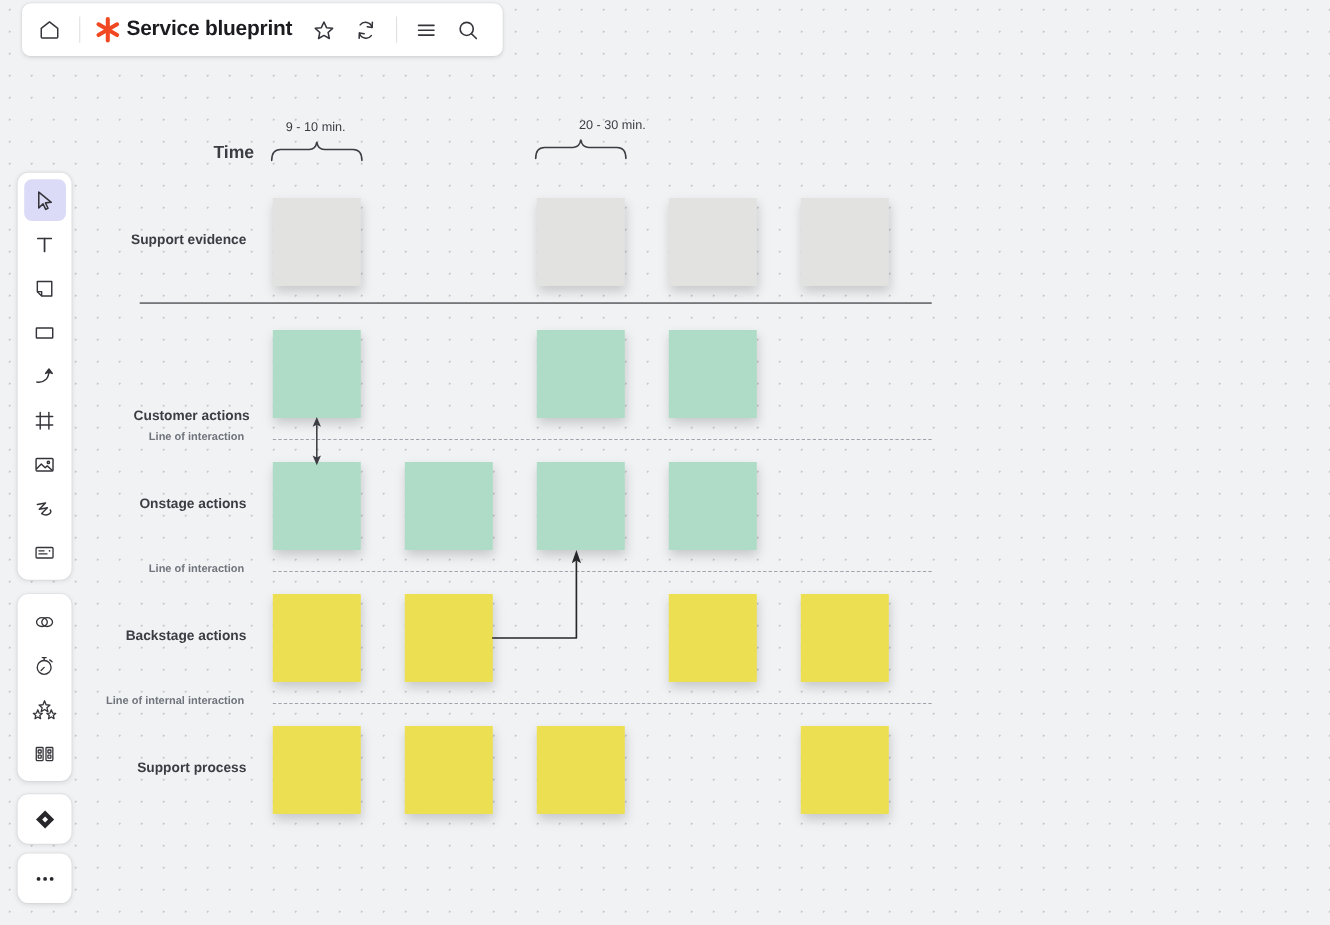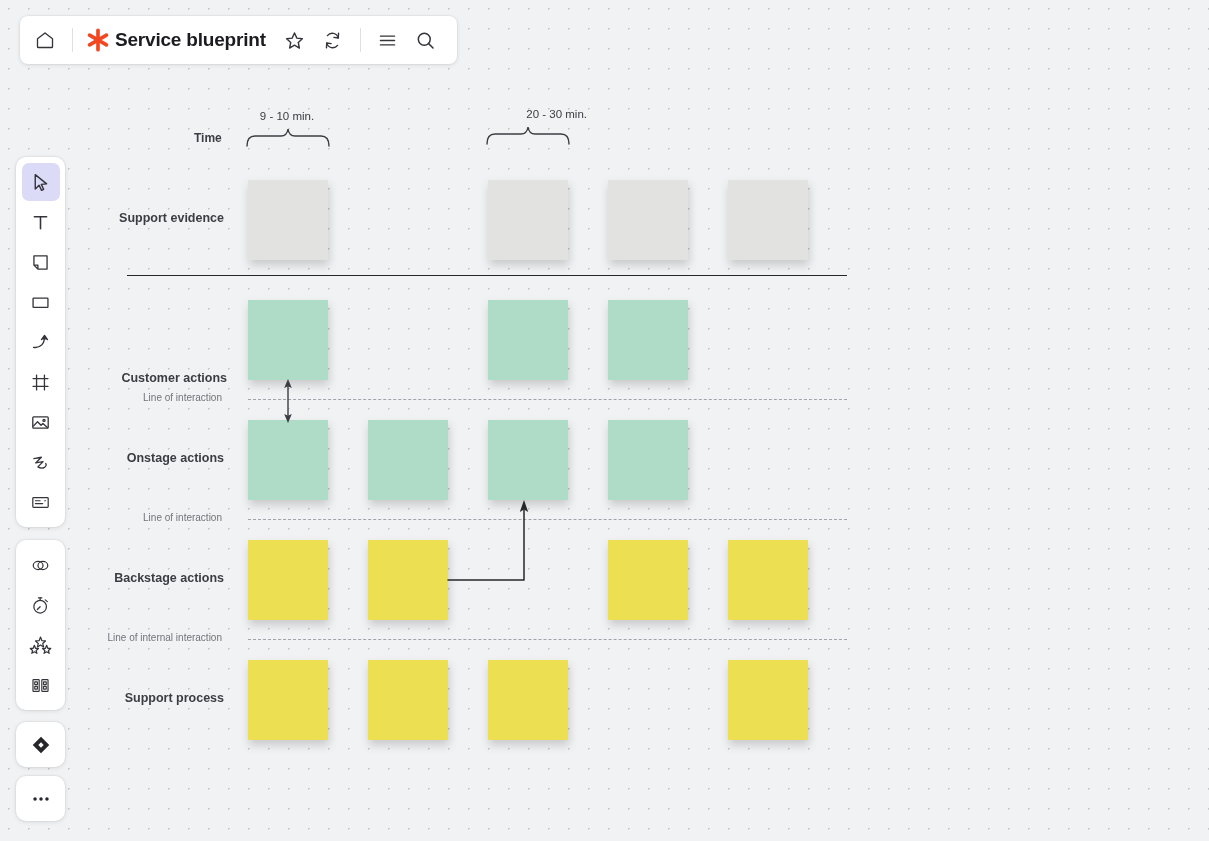--- a/index.html
+++ b/index.html
@@ -18,21 +18,21 @@
     inset: 0;
     background-color: #f1f2f4;
     background-image: radial-gradient(circle at 0.75px 0.75px, #c2c5ca 0.75px, transparent 0.9px);
     background-size: 20px 20px;
     background-position: 8px 8px;
   }
 
   
   #topbar {
     position: absolute;
-    left: 20px; top: 16px;
+    left: 20px; top: 3px;
     height: 48px;
     display: flex;
     align-items: center;
     background: #ffffff;
     border-radius: 8px;
     box-shadow: 0 1px 4px rgba(0,0,0,.10), 0 0 0 1px rgba(0,0,0,.03);
     padding: 0 12px 0 6px;
     z-index: 30;
   }
   .tb-btn {
@@ -111,37 +111,37 @@
     font-size: 12.5px;
     font-weight: bold;
     color: #3c3c43;
     text-align: right;
     white-space: nowrap;
     user-select: none;
   }
   .line-label {
     position: absolute;
     font-size: 10px;
-    font-weight: normal;
+    font-weight: bold;
     color: #70747c;
     text-align: right;
     white-space: nowrap;
     user-select: none;
   }
   .time-label {
     position: absolute;
     font-size: 11.5px;
     color: #3c3c43;
     white-space: nowrap;
     text-align: center;
     user-select: none;
   }
   #time-row-label {
     position: absolute;
-    font-size: 12px;
+    font-size: 16px;
     font-weight: bold;
     color: #3c3c43;
     white-space: nowrap;
     user-select: none;
   }
 
   .note {
     position: absolute;
     width: 80px; height: 80px;
     filter: drop-shadow(1px 5px 5px rgba(0,0,0,.17));

